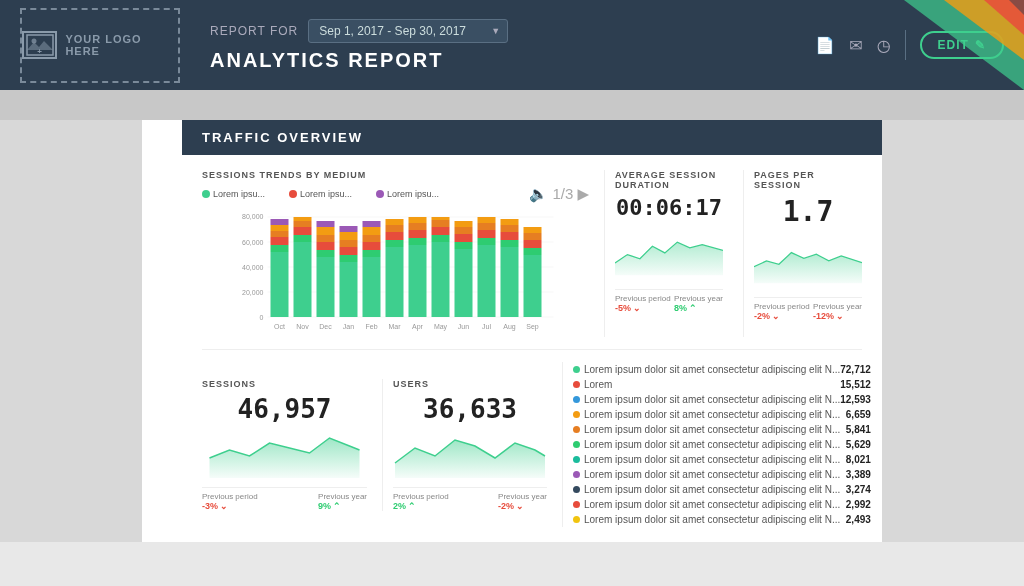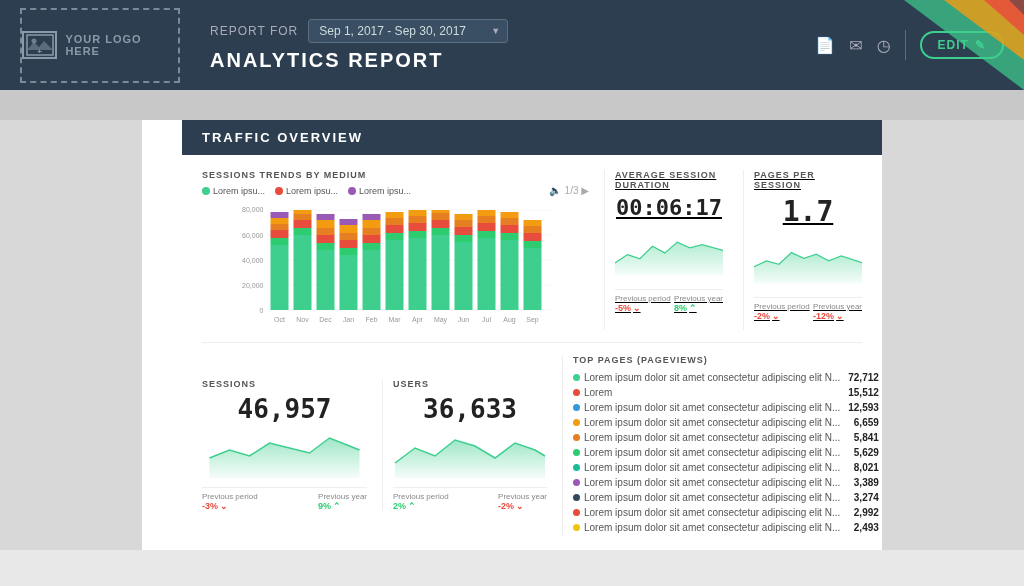--- a/index.html
+++ b/index.html
@@ -180,21 +180,21 @@
       display: flex;
       align-items: center;
       gap: 2px;
       font-weight: bold;
     }
     .stat-change.down { color: #e74c3c; }
     .stat-change.up { color: #2ecc71; }
 
     .legend-row {
       display: flex;
-      gap: 10px;
+      gap: 24px;
       font-size: 9px;
       color: #555;
       align-items: center;
       margin-bottom: 4px;
     }
     .legend-dot {
       width: 8px;
       height: 8px;
       border-radius: 50%;
       flex-shrink: 0;
@@ -236,34 +236,32 @@
       color: #555;
     }
     .page-row-left span {
       white-space: nowrap;
       overflow: hidden;
       text-overflow: ellipsis;
     }
     .page-row-right {
       font-weight: bold;
       color: #222;
-      margin-left: 8px;
       white-space: nowrap;
     }
 
     .slide-indicator {
       font-size: 9px;
       color: #aaa;
     }
 
     .right-panels {
       display: flex;
       gap: 20px;
       flex: 1.2;
-      text-decoration: underline;
     }
 
     
     .corner-tri {
       position: absolute;
       right: 0;
       top: 0;
       width: 120px;
       height: 90px;
     }
@@ -338,21 +336,21 @@
               <span style="font-size:9px;color:#555;">Lorem ipsu...</span>
             </div>
             <div class="legend-item">
               <div class="legend-dot" style="background:#e74c3c;"></div>
               <span style="font-size:9px;color:#555;">Lorem ipsu...</span>
             </div>
             <div class="legend-item">
               <div class="legend-dot" style="background:#9b59b6;"></div>
               <span style="font-size:9px;color:#555;">Lorem ipsu...</span>
             </div>
-            <span class="slide-indicator" style="margin-left:auto;font-size:10px;color:#aaa;">
+            <span class="slide-indicator" style="margin-left:auto;font-size:15px;color:#aaa;">
               🔈 1/3 ▶
             </span>
           </div>
 
           <svg viewBox="0 0 320 130" width="100%" height="130" style="display:block;">
 
             <text x="28" y="12" font-size="7" fill="#999" text-anchor="end">80,000</text>
             <text x="28" y="38" font-size="7" fill="#999" text-anchor="end">60,000</text>
             <text x="28" y="63" font-size="7" fill="#999" text-anchor="end">40,000</text>
             <text x="28" y="88" font-size="7" fill="#999" text-anchor="end">20,000</text>
@@ -582,21 +580,20 @@
               <div style="color:#888;font-size:8px;">Previous year</div>
               <div class="stat-change down">
                 <span>-2%</span>
                 <span>⌄</span>
               </div>
             </div>
           </div>
         </div>
 
         <div style="flex:1; border-left:1px solid #eee; padding-left:10px;">
-          <div class="chart-label">TOP PAGES (PAGEVIEWS)</div>
           <div id="top-pages-list">
               <div class="page-row">
     <div class="page-row-left">
       <span class="page-dot" style="background:#3ecf8e;"></span>
       <span>Lorem ipsum dolor sit amet consectetur adipiscing elit N...</span>
     </div>
     <div class="page-row-right">72,712</div>
   </div>
               <div class="page-row">
     <div class="page-row-left">

